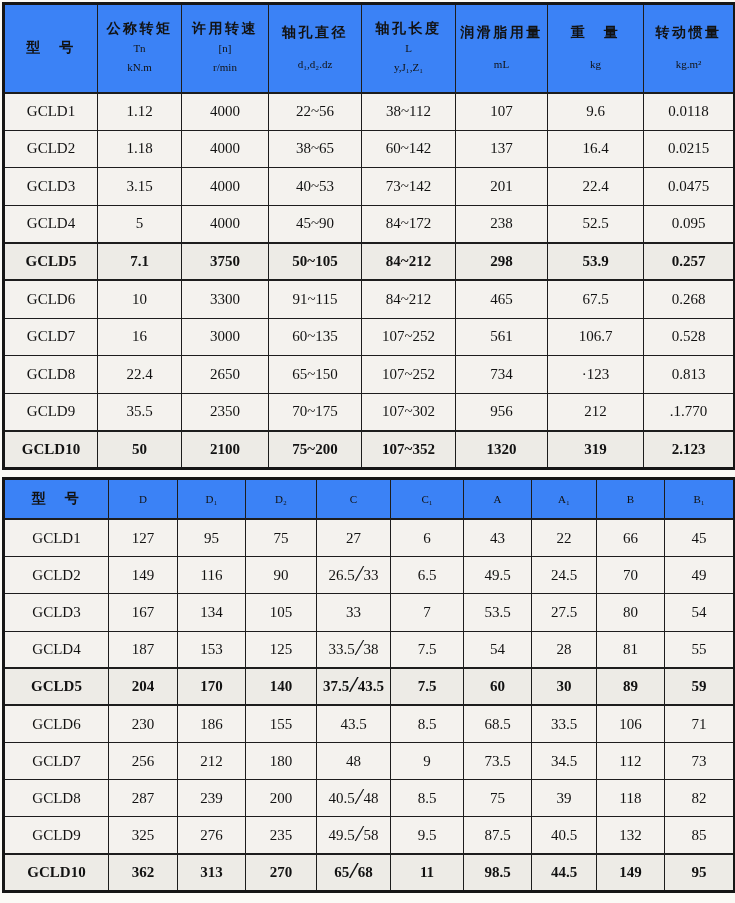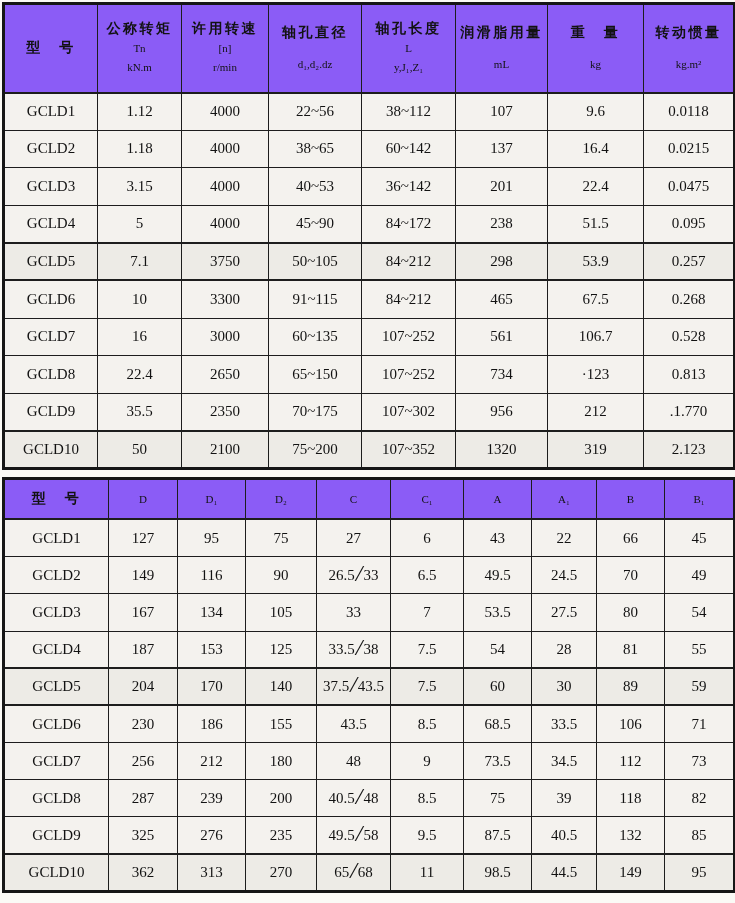--- a/index.html
+++ b/index.html
@@ -32,31 +32,31 @@
     overflow:hidden;
     white-space:nowrap;
   }
   
   .t1 thead tr{height:89px;}
   .t1 tbody tr{height:37.6px;}
   
   .t2{margin-top:7px;}
   .t2 thead tr{height:41px;}
   .t2 tbody tr{height:37.2px;}
-  thead th{border-bottom-width:2.5px;background:#8b5cf6;}
+  thead th{border-bottom-width:2.5px;background:#3b82f6;}
   .hline{line-height:19px;font-size:11px;}
   .hline.cn{
     font-weight:bold;
     font-size:14px;
     letter-spacing:2.5px;
     line-height:20px;
   }
   .hline.blank{height:12px;}
   tr.emph td{
-    font-weight:normal;
+    font-weight:bold;
     border-top-width:2.5px;
     border-bottom-width:2.5px;
     background:#edebe6;
   }
   td .slash{
     font-size:24px;
     font-style:oblique;
     line-height:0;
     position:relative;
     top:1px;
@@ -140,33 +140,33 @@
           <td>60~142</td>
           <td>137</td>
           <td>16.4</td>
           <td>0.0215</td>
         </tr>
         <tr>
           <td>GCLD3</td>
           <td>3.15</td>
           <td>4000</td>
           <td>40~53</td>
-          <td>36~142</td>
+          <td>73~142</td>
           <td>201</td>
           <td>22.4</td>
           <td>0.0475</td>
         </tr>
         <tr>
           <td>GCLD4</td>
           <td>5</td>
           <td>4000</td>
           <td>45~90</td>
           <td>84~172</td>
           <td>238</td>
-          <td>51.5</td>
+          <td>52.5</td>
           <td>0.095</td>
         </tr>
         <tr class="emph">
           <td>GCLD5</td>
           <td>7.1</td>
           <td>3750</td>
           <td>50~105</td>
           <td>84~212</td>
           <td>298</td>
           <td>53.9</td>

